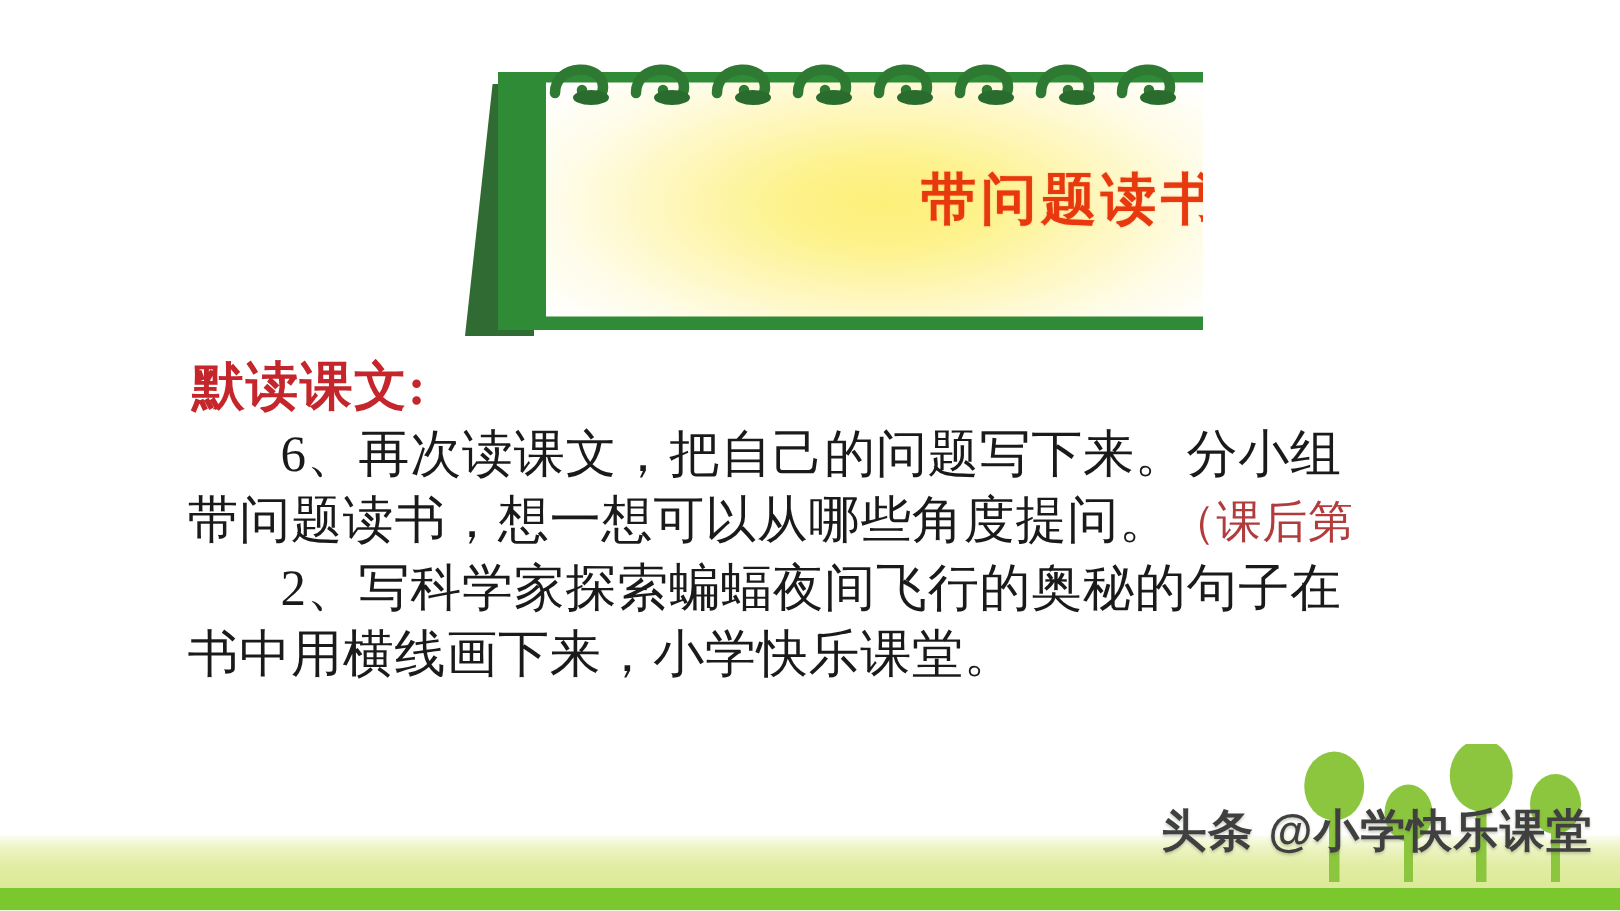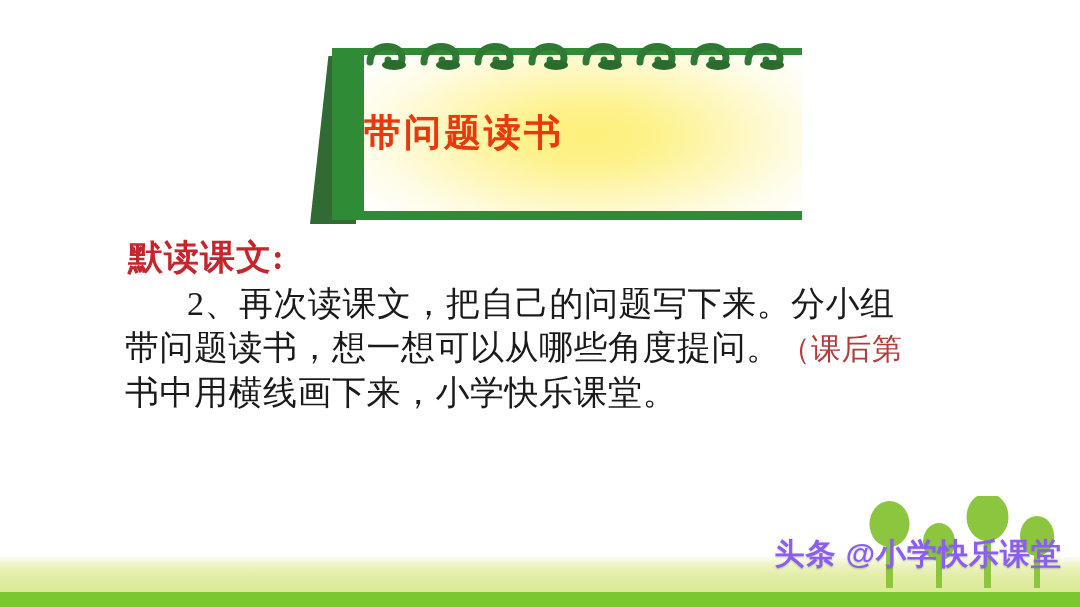--- a/index.html
+++ b/index.html
@@ -138,41 +138,41 @@
     position: absolute;
     right: 0px;
     bottom: 16px;
     width: 230px;
     height: 95px;
   }
   #watermark {
     position: absolute;
     right: 18px;
     bottom: 32px;
-    color: #8b5cf6;
+    color: #404040;
     font-family: "Liberation Sans", "DejaVu Sans", sans-serif;
     font-weight: bold;
     font-size: 30px;
     letter-spacing: 1px;
     text-shadow: 0 1px 2px rgba(90,110,70,0.35);
     white-space: nowrap;
   }
 </style>
 </head>
 <body>
 
 <div id="slide">
 
   <div id="card-assembly">
 
     <div class="easel-leg"></div>
 
     <div class="card-frame">
       <div class="card-frame-inner">
-        <div style="position:absolute;left:0;top:0;width:100%;height:100%;display:flex;align-items:center;justify-content:flex-start;">
+        <div style="position:absolute;left:0;top:0;width:100%;height:100%;display:flex;align-items:center;justify-content:flex-end;">
           <span style="color:#e8380d;font-family:'Liberation Serif','DejaVu Serif',serif;font-weight:bold;font-size:37px;letter-spacing:3px;text-shadow:0 0 1px rgba(232,56,13,0.5);">带问题读书</span>
         </div>
       </div>
     </div>
 
     <svg id="spiral" viewBox="0 0 470 40" preserveAspectRatio="none">
       <g fill="none" stroke="#2f7a33" stroke-width="7" stroke-linecap="round">
         <path d="M 38 30 C 38 10, 70 10, 70 26 C 70 36, 56 36, 56 28"></path>
         <path d="M 92 30 C 92 10, 124 10, 124 26 C 124 36, 110 36, 110 28"></path>
         <path d="M 146 30 C 146 10, 178 10, 178 26 C 178 36, 164 36, 164 28"></path>
@@ -192,25 +192,26 @@
         <ellipse cx="386" cy="33" rx="12" ry="5"></ellipse>
         <ellipse cx="440" cy="33" rx="12" ry="5"></ellipse>
       </g>
     </svg>
   </div>
 
   <div id="body-copy">
 
     <p class="heading-red">默读课文:</p>
 
-    <p class="para"><span class="indent"></span><span>2、再次读课文，把自己的问题写下来。分小组</span></p>
+    <p class="para"><span class="indent"></span><span>6、再次读课文，把自己的问题写下来。分小组</span></p>
 
     <p class="para"><span>带问题读书，想一想可以从哪些角度提问。</span><span class="note-red">（课后第</span></p>
 
 
+    <p class="para"><span class="indent"></span><span>2、写科学家探索蝙蝠夜间飞行的奥秘的句子在</span></p>
 
     <p class="para"><span>书中用横线画下来，小学快乐课堂。</span></p>
   </div>
 
   <div id="bottom-band">
     <div class="band-pale"></div>
     <div class="band-solid"></div>
   </div>
 
   <svg id="trees" viewBox="0 0 230 95">

